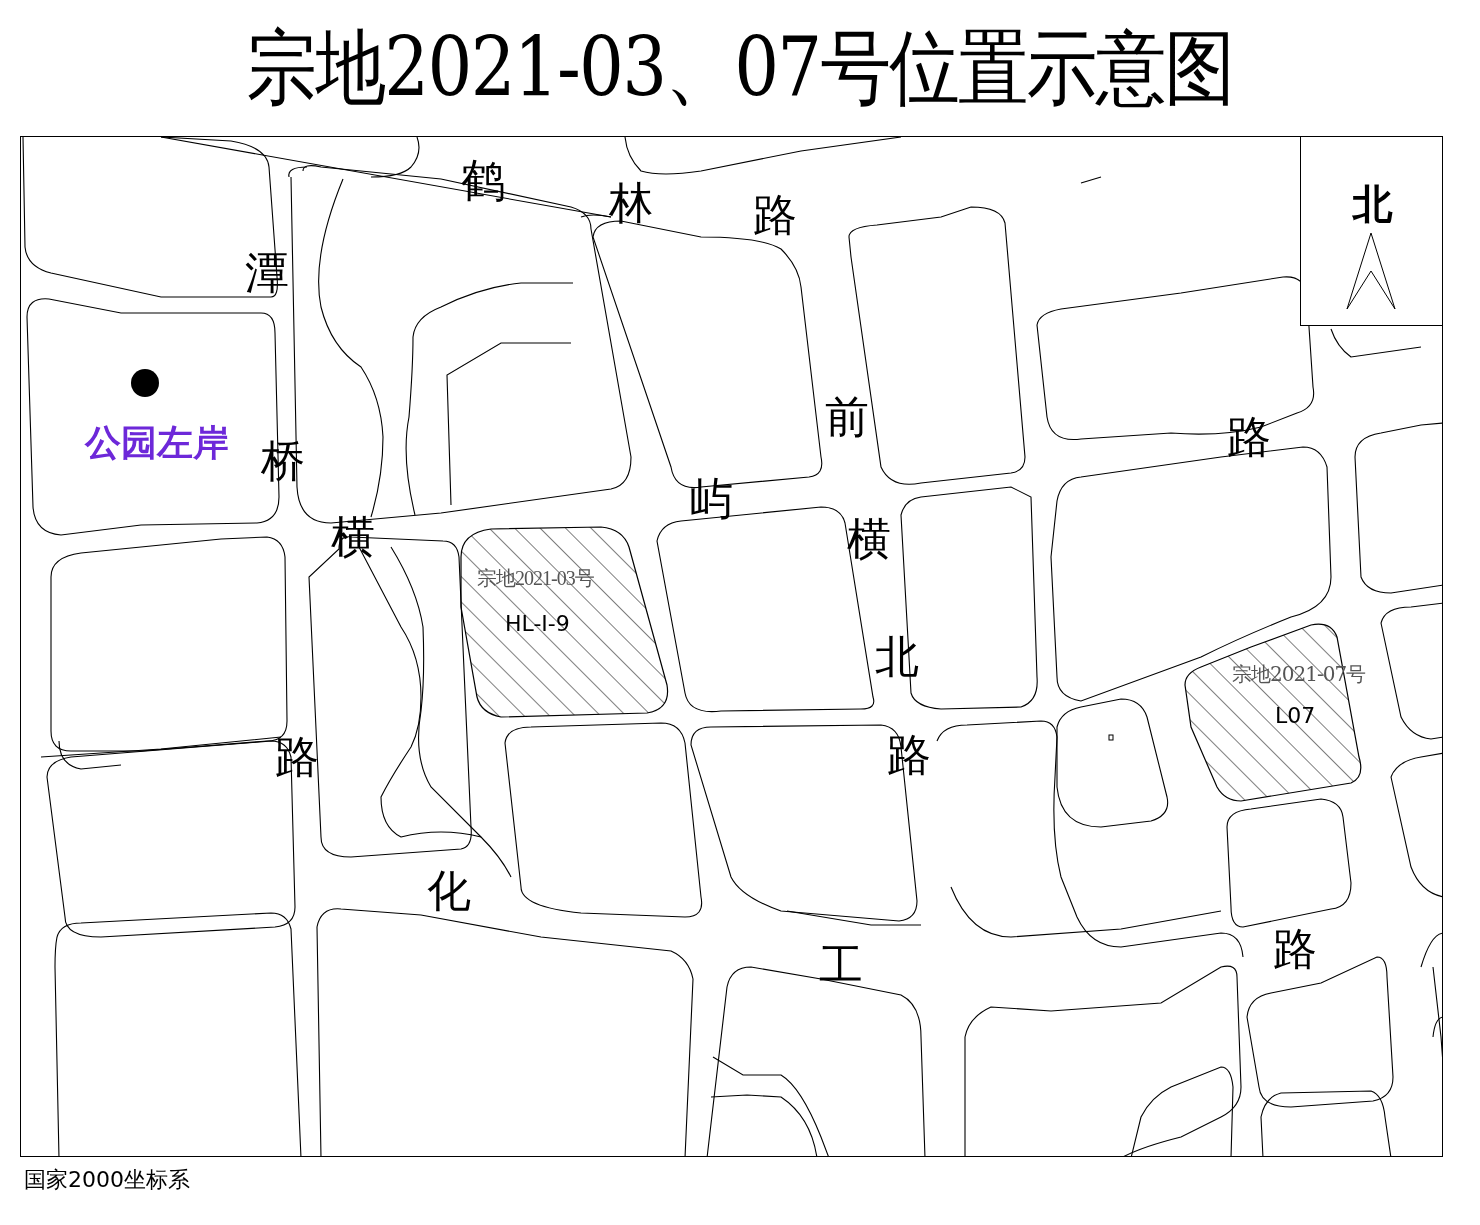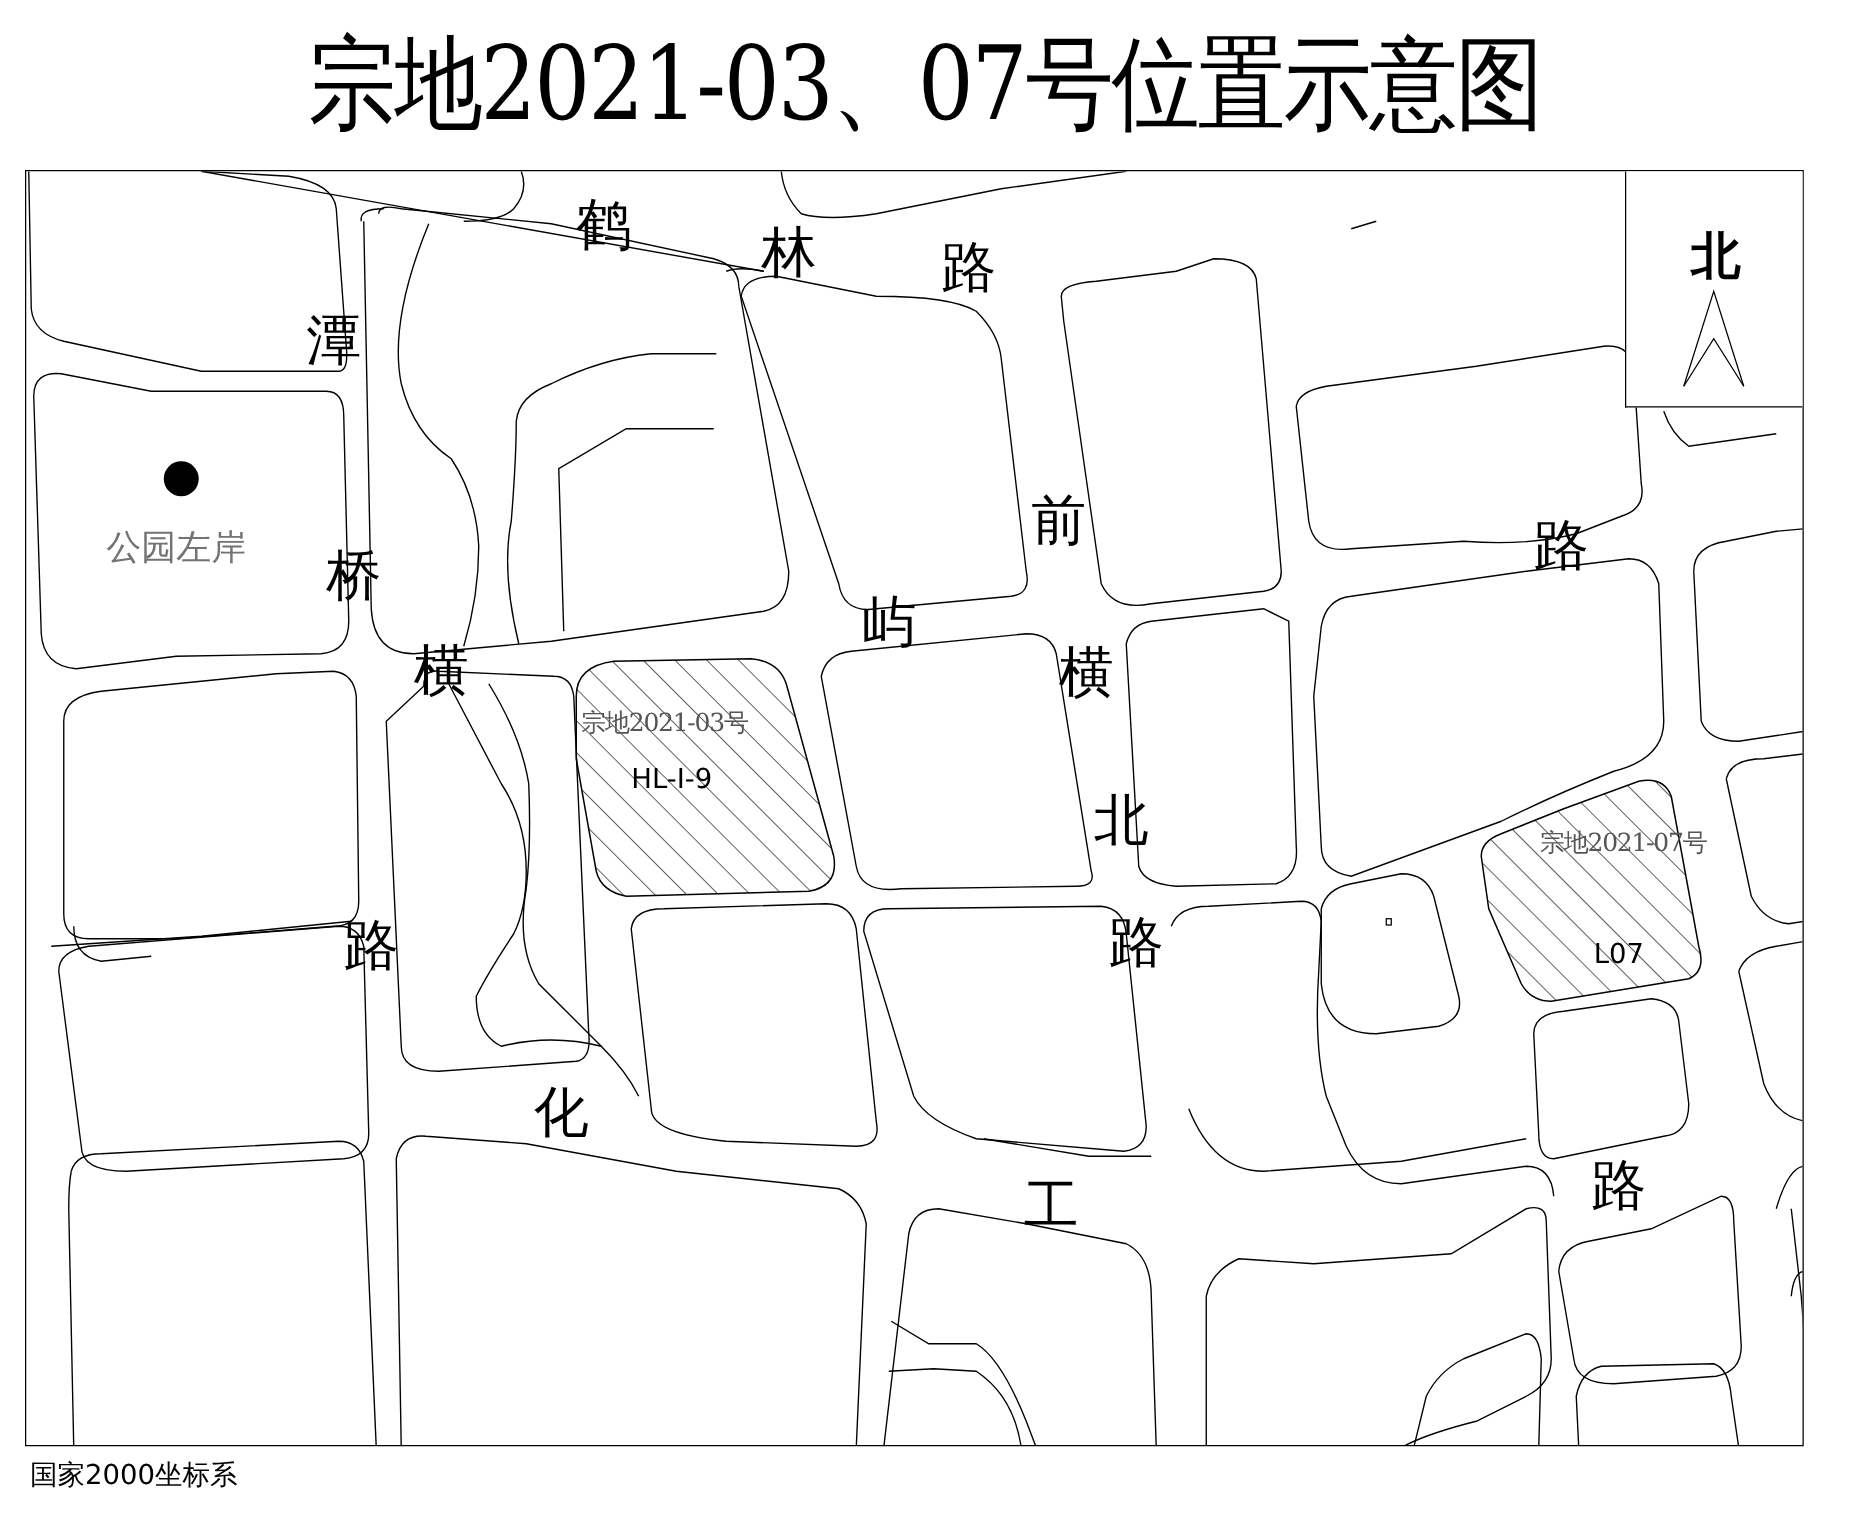--- a/index.html
+++ b/index.html
@@ -4,21 +4,21 @@
 <style>
   html, body { margin:0; padding:0; background:#ffffff; }
   body { width:1480px; height:1225px; position:relative; overflow:hidden; font-family:"DejaVu Serif", serif; }
   .title { position:absolute; left:0; top:18px; width:1480px; text-align:center; font-family:"DejaVu Serif", serif; font-size:82px; letter-spacing:-2px; color:#000; line-height:100px; transform:scaleX(0.86); transform-origin:center; }
   .map-frame { position:absolute; left:20px; top:136px; width:1423px; height:1021px; border:1px solid #000; box-sizing:border-box; overflow:hidden; }
   svg.map { position:absolute; left:0; top:0; }
   .road-label { position:absolute; font-family:"DejaVu Sans", sans-serif; font-size:44px; color:#000; line-height:1; }
   .parcel-title { position:absolute; font-family:"DejaVu Serif", serif; font-size:20px; color:#555; white-space:nowrap; letter-spacing:-1px; }
   .parcel-code { position:absolute; font-family:"DejaVu Sans", sans-serif; font-size:22px; color:#000; white-space:nowrap; }
   .poi-dot { position:absolute; width:28px; height:28px; border-radius:50%; background:#000; }
-  .poi-label { position:absolute; font-family:"DejaVu Sans", sans-serif; font-size:28px; color:#737373; white-space:nowrap; }
+  .poi-label { position:absolute; font-family:"DejaVu Sans", sans-serif; font-size:36px; color:#6d28d9; white-space:nowrap;font-weight:bold; }
   .north-box { position:absolute; left:1279px; top:0; width:143px; height:188px; border-left:1px solid #000; border-bottom:1px solid #000; background:#fff; }
   .north-label { position:absolute; left:0; top:40px; width:143px; text-align:center; font-family:"DejaVu Sans", sans-serif; font-size:40px; font-weight:bold; color:#000; }
   .coord-system { position:absolute; left:24px; top:1165px; font-family:"DejaVu Sans", sans-serif; font-size:22px; color:#000; white-space:nowrap; }
 </style>
 </head>
 <body>
 
 <div class="title">宗地2021-03、07号位置示意图</div>
 
 <div class="map-frame">
@@ -106,24 +106,24 @@
   <div class="road-label" style="left:406px;top:732px;">化</div>
   <div class="road-label" style="left:668px;top:340px;">屿</div>
   <div class="road-label" style="left:804px;top:258px;">前</div>
   <div class="road-label" style="left:826px;top:380px;">横</div>
   <div class="road-label" style="left:854px;top:498px;">北</div>
   <div class="road-label" style="left:866px;top:596px;">路</div>
   <div class="road-label" style="left:798px;top:806px;">工</div>
   <div class="road-label" style="left:1206px;top:278px;">路</div>
   <div class="road-label" style="left:1252px;top:790px;">路</div>
 
-  <div class="parcel-title" style="left:444px;top:428px;">宗地2021-03号</div>
+  <div class="parcel-title" style="left:456px;top:428px;font-family:Liberation Serif, serif;">宗地2021-03号</div>
   <div class="parcel-code" style="left:484px;top:474px;">HL-I-9</div>
   <div class="parcel-title" style="left:1211px;top:524px;">宗地2021-07号</div>
-  <div class="parcel-code" style="left:1254px;top:566px;margin-top:48px;">L07</div>
+  <div class="parcel-code" style="left:1254px;top:566px;">L07</div>
 
   <div class="poi-dot" style="left:110px;top:232px;"></div>
   <div class="poi-label" style="left:64px;top:282px;">公园左岸</div>
 
   <div class="north-box">
     <div class="north-label">北</div>
     <svg width="143" height="188" style="position:absolute;left:0;top:0;">
       <polyline points="46,172 70,96 94,172" fill="none" stroke="#000" stroke-width="1"></polyline>
       <polyline points="46,172 70,134 94,172" fill="none" stroke="#000" stroke-width="1"></polyline>
     </svg>

